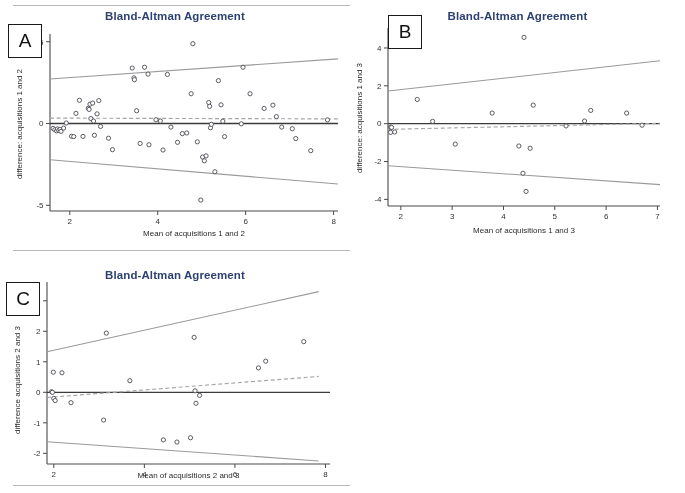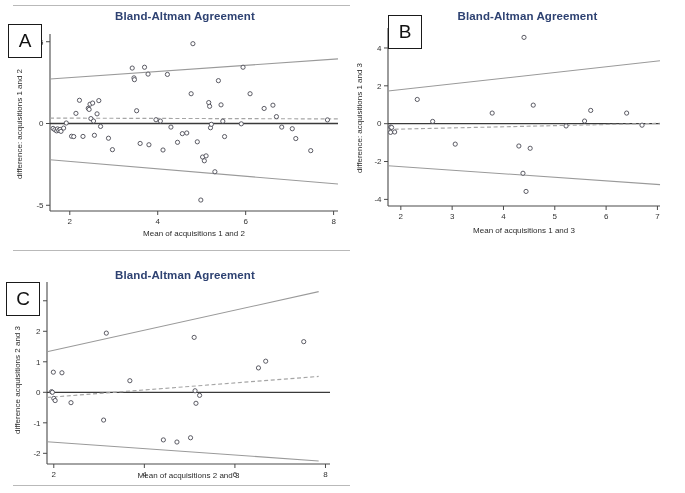--- a/index.html
+++ b/index.html
@@ -1,20 +1,20 @@
 <!DOCTYPE html>
 <html><head>
 <meta charset="utf-8">
 <style>
   html,body{margin:0;padding:0;background:#ffffff;}
   body{width:685px;height:493px;position:relative;overflow:hidden;
        font-family:"Liberation Sans",sans-serif;color:#2b2b2b;}
   .figure{position:absolute;left:0;top:0;width:685px;height:493px;}
   .sep{position:absolute;height:1px;background:#b9b9b9;}
-  .panel{position:absolute;padding-left:20px;}
+  .panel{position:absolute;}
   .panel-badge{position:absolute;border:1.4px solid #1a1a1a;background:#fff;
        display:flex;align-items:center;justify-content:center;
        font-size:19px;font-family:"Liberation Sans",sans-serif;color:#111;z-index:6;}
   .chart-title{position:absolute;width:100%;text-align:center;
        color:#2e4272;font-size:11.5px;font-weight:bold;letter-spacing:.1px;}
   .plotwrap{position:absolute;}
   svg{display:block;overflow:visible;}
   .axis-line{stroke:#4a4a4a;stroke-width:1.1;fill:none;}
   .tick-line{stroke:#4a4a4a;stroke-width:1;}
   .ticklbl{font-family:"Liberation Sans",sans-serif;font-size:8px;fill:#333;}

